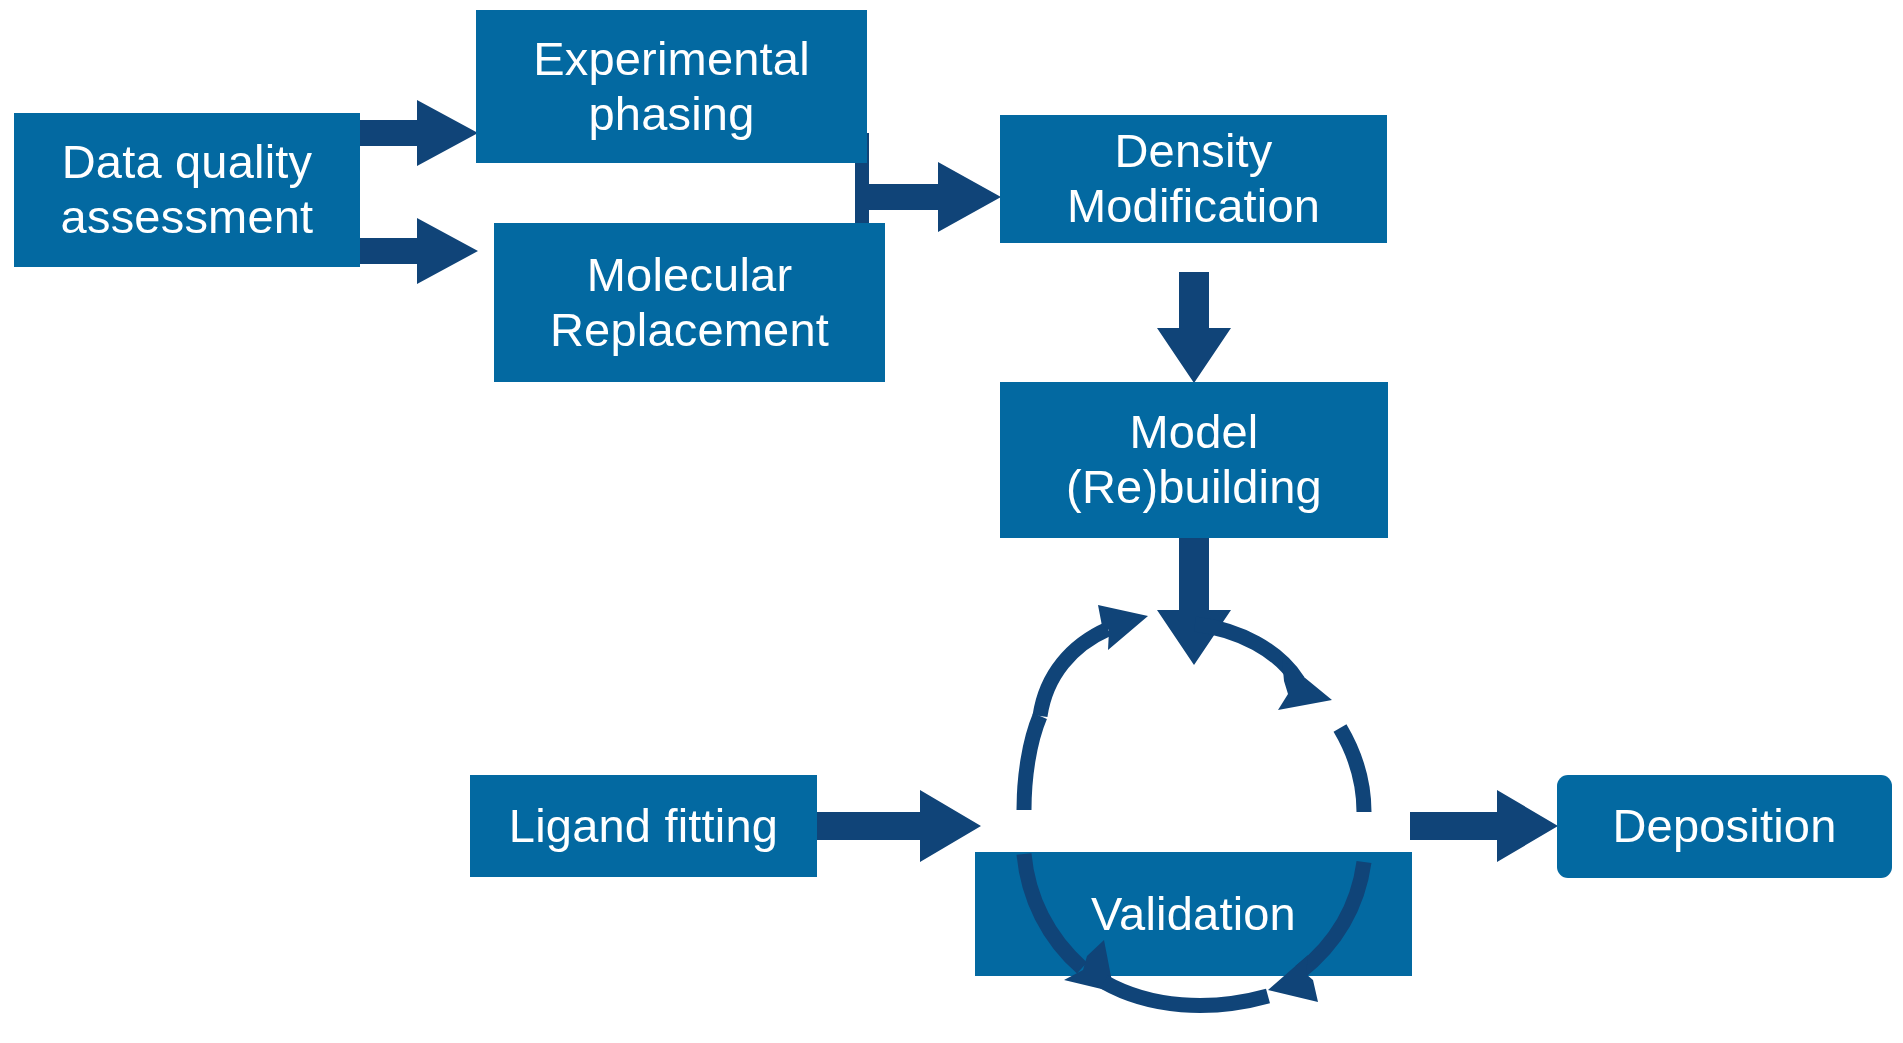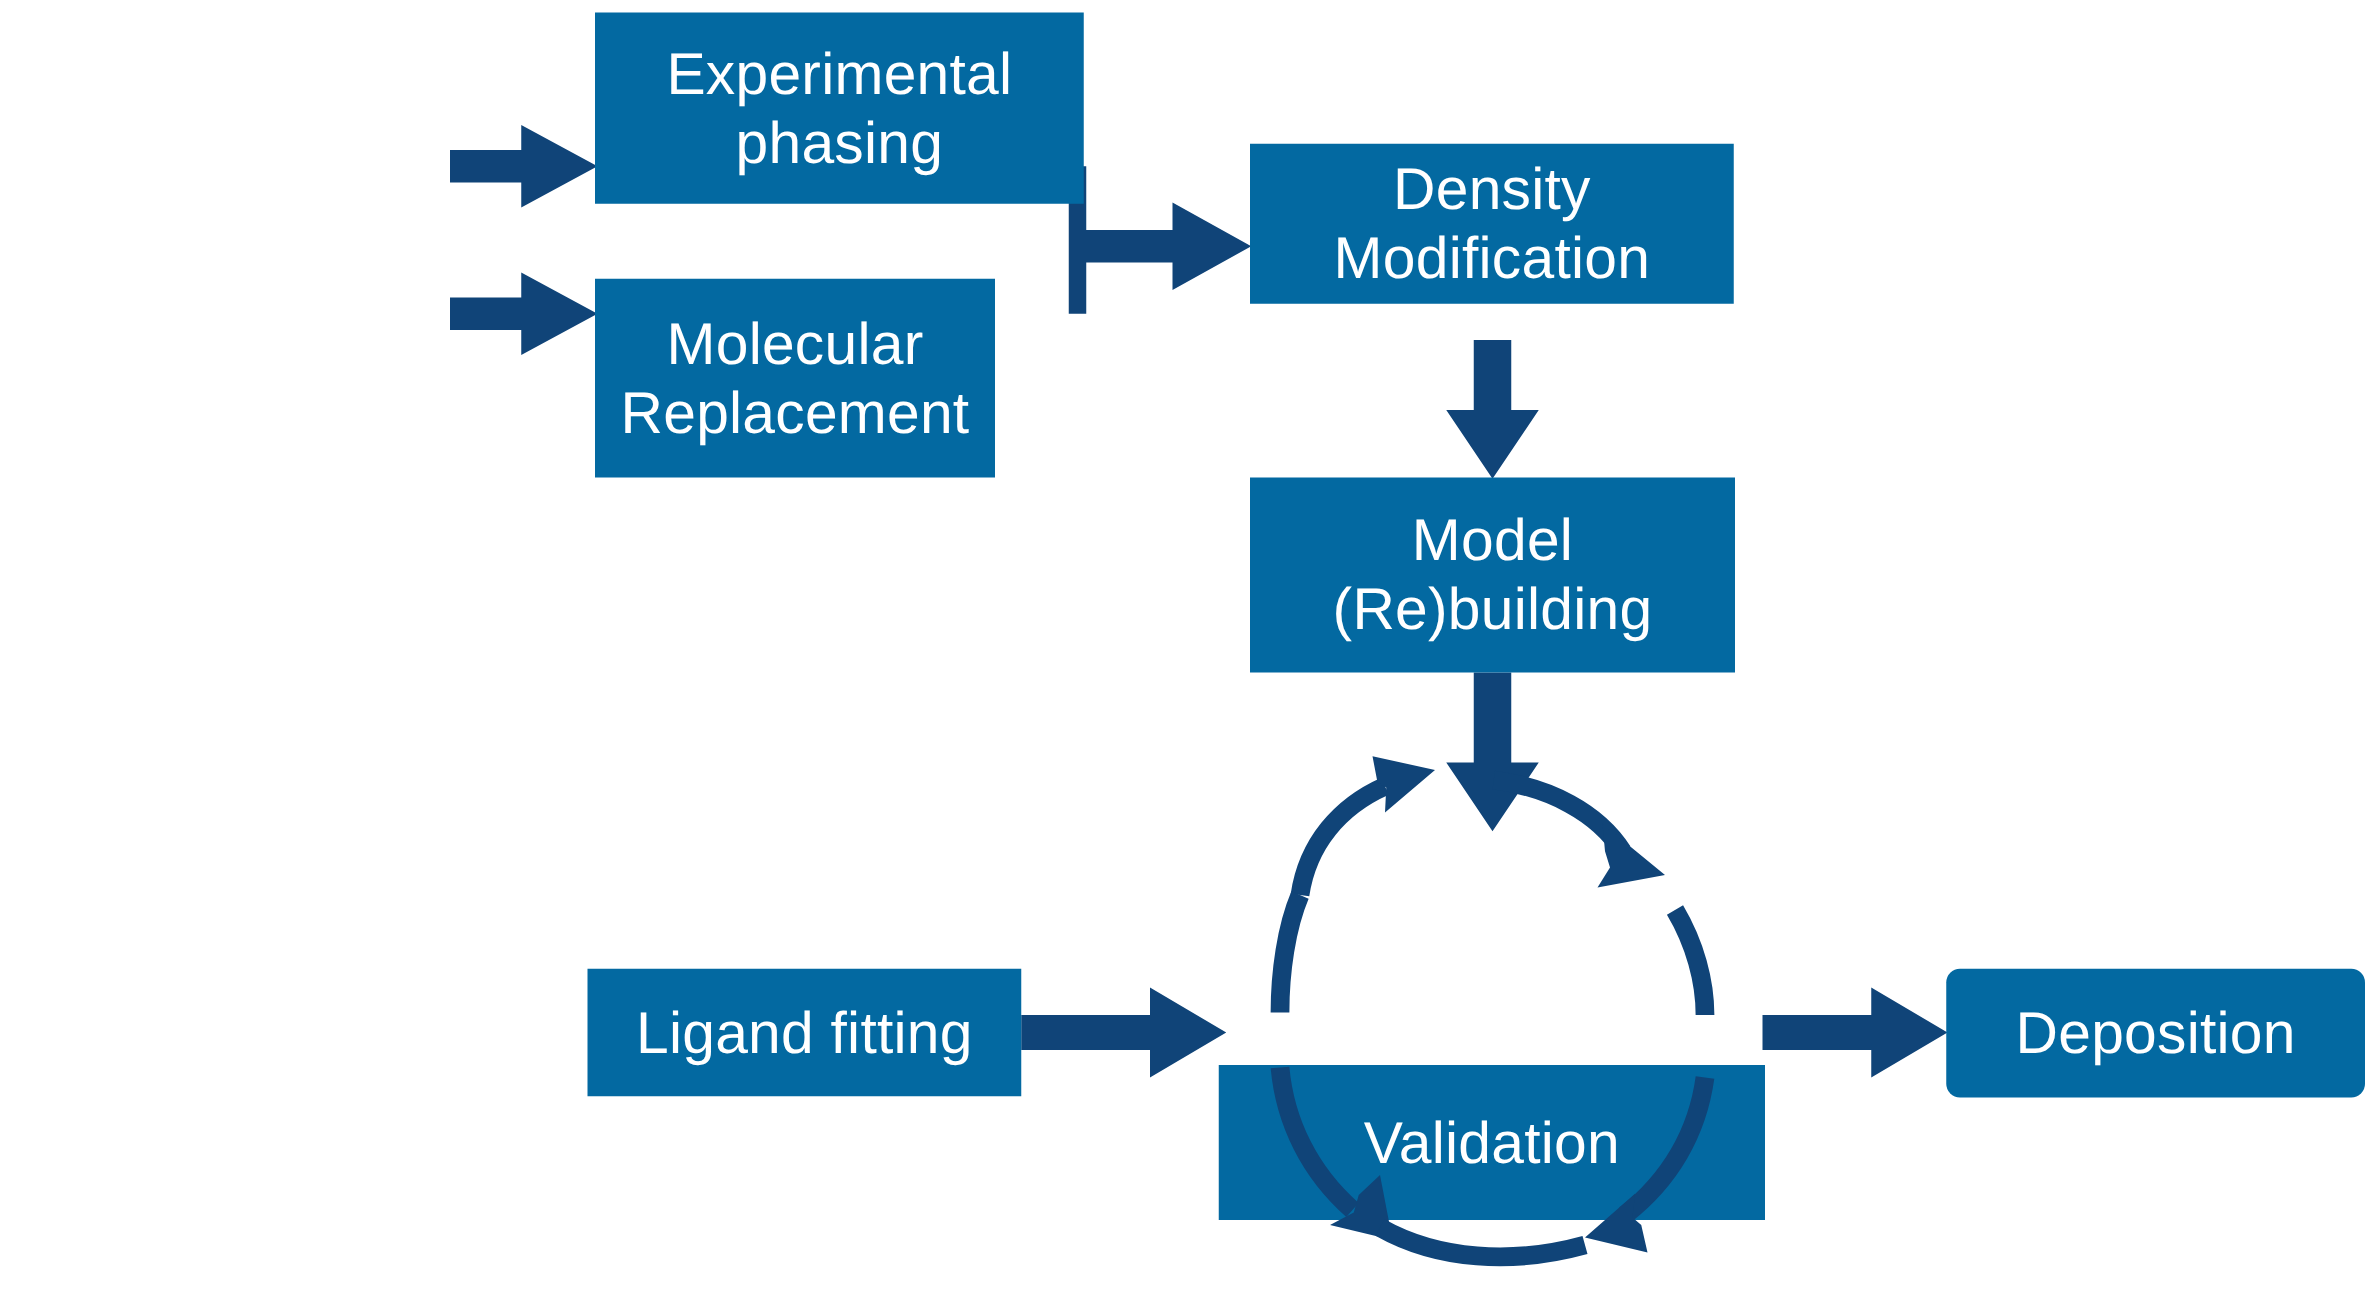--- a/index.html
+++ b/index.html
@@ -34,21 +34,21 @@
   }
   .node-label {
     display: block;
     width: 100%;
     white-space: pre-line;
   }
 
   
   #n-data-quality      { left: 14px;   top: 113px; width: 346px; height: 154px; }
   #n-exp-phasing       { left: 476px;  top: 10px;  width: 391px; height: 153px; }
-  #n-mol-replacement   { left: 476px;  top: 223px; width: 320px; height: 159px; }
+  #n-mol-replacement   { left: 494px;  top: 223px; width: 391px; height: 159px; }
   #n-density-mod       { left: 1000px; top: 115px; width: 387px; height: 128px; }
   #n-model-building    { left: 1000px; top: 382px; width: 388px; height: 156px; text-align: center; }
   #n-refinement        { left: 975px;  top: 697px; width: 437px; height: 101px; z-index: 7; }
   #n-validation        { left: 975px;  top: 852px; width: 437px; height: 124px; z-index: 7; }
   #n-ligand-fitting    { left: 470px;  top: 775px; width: 347px; height: 102px; }
   #n-deposition        { left: 1557px; top: 775px; width: 335px; height: 103px; border-radius: 11px; }
 
   
   #edges {
     position: absolute;
@@ -99,20 +99,24 @@
 
     <g>
       <polygon class="arrow-fill" points="817,812 920,812 920,790 981,826 920,862 920,840 817,840"></polygon>
     </g>
 
     <g>
       <polygon class="arrow-fill" points="1410,812 1497,812 1497,790 1558,826 1497,862 1497,840 1410,840"></polygon>
     </g>
   </svg>
 
+  <div class="node" id="n-data-quality">
+    <span class="node-label">Data quality
+assessment</span>
+  </div>
 
   <div class="node" id="n-exp-phasing">
     <span class="node-label">Experimental
 phasing</span>
   </div>
 
   <div class="node" id="n-mol-replacement">
     <span class="node-label">Molecular
 Replacement</span>
   </div>

